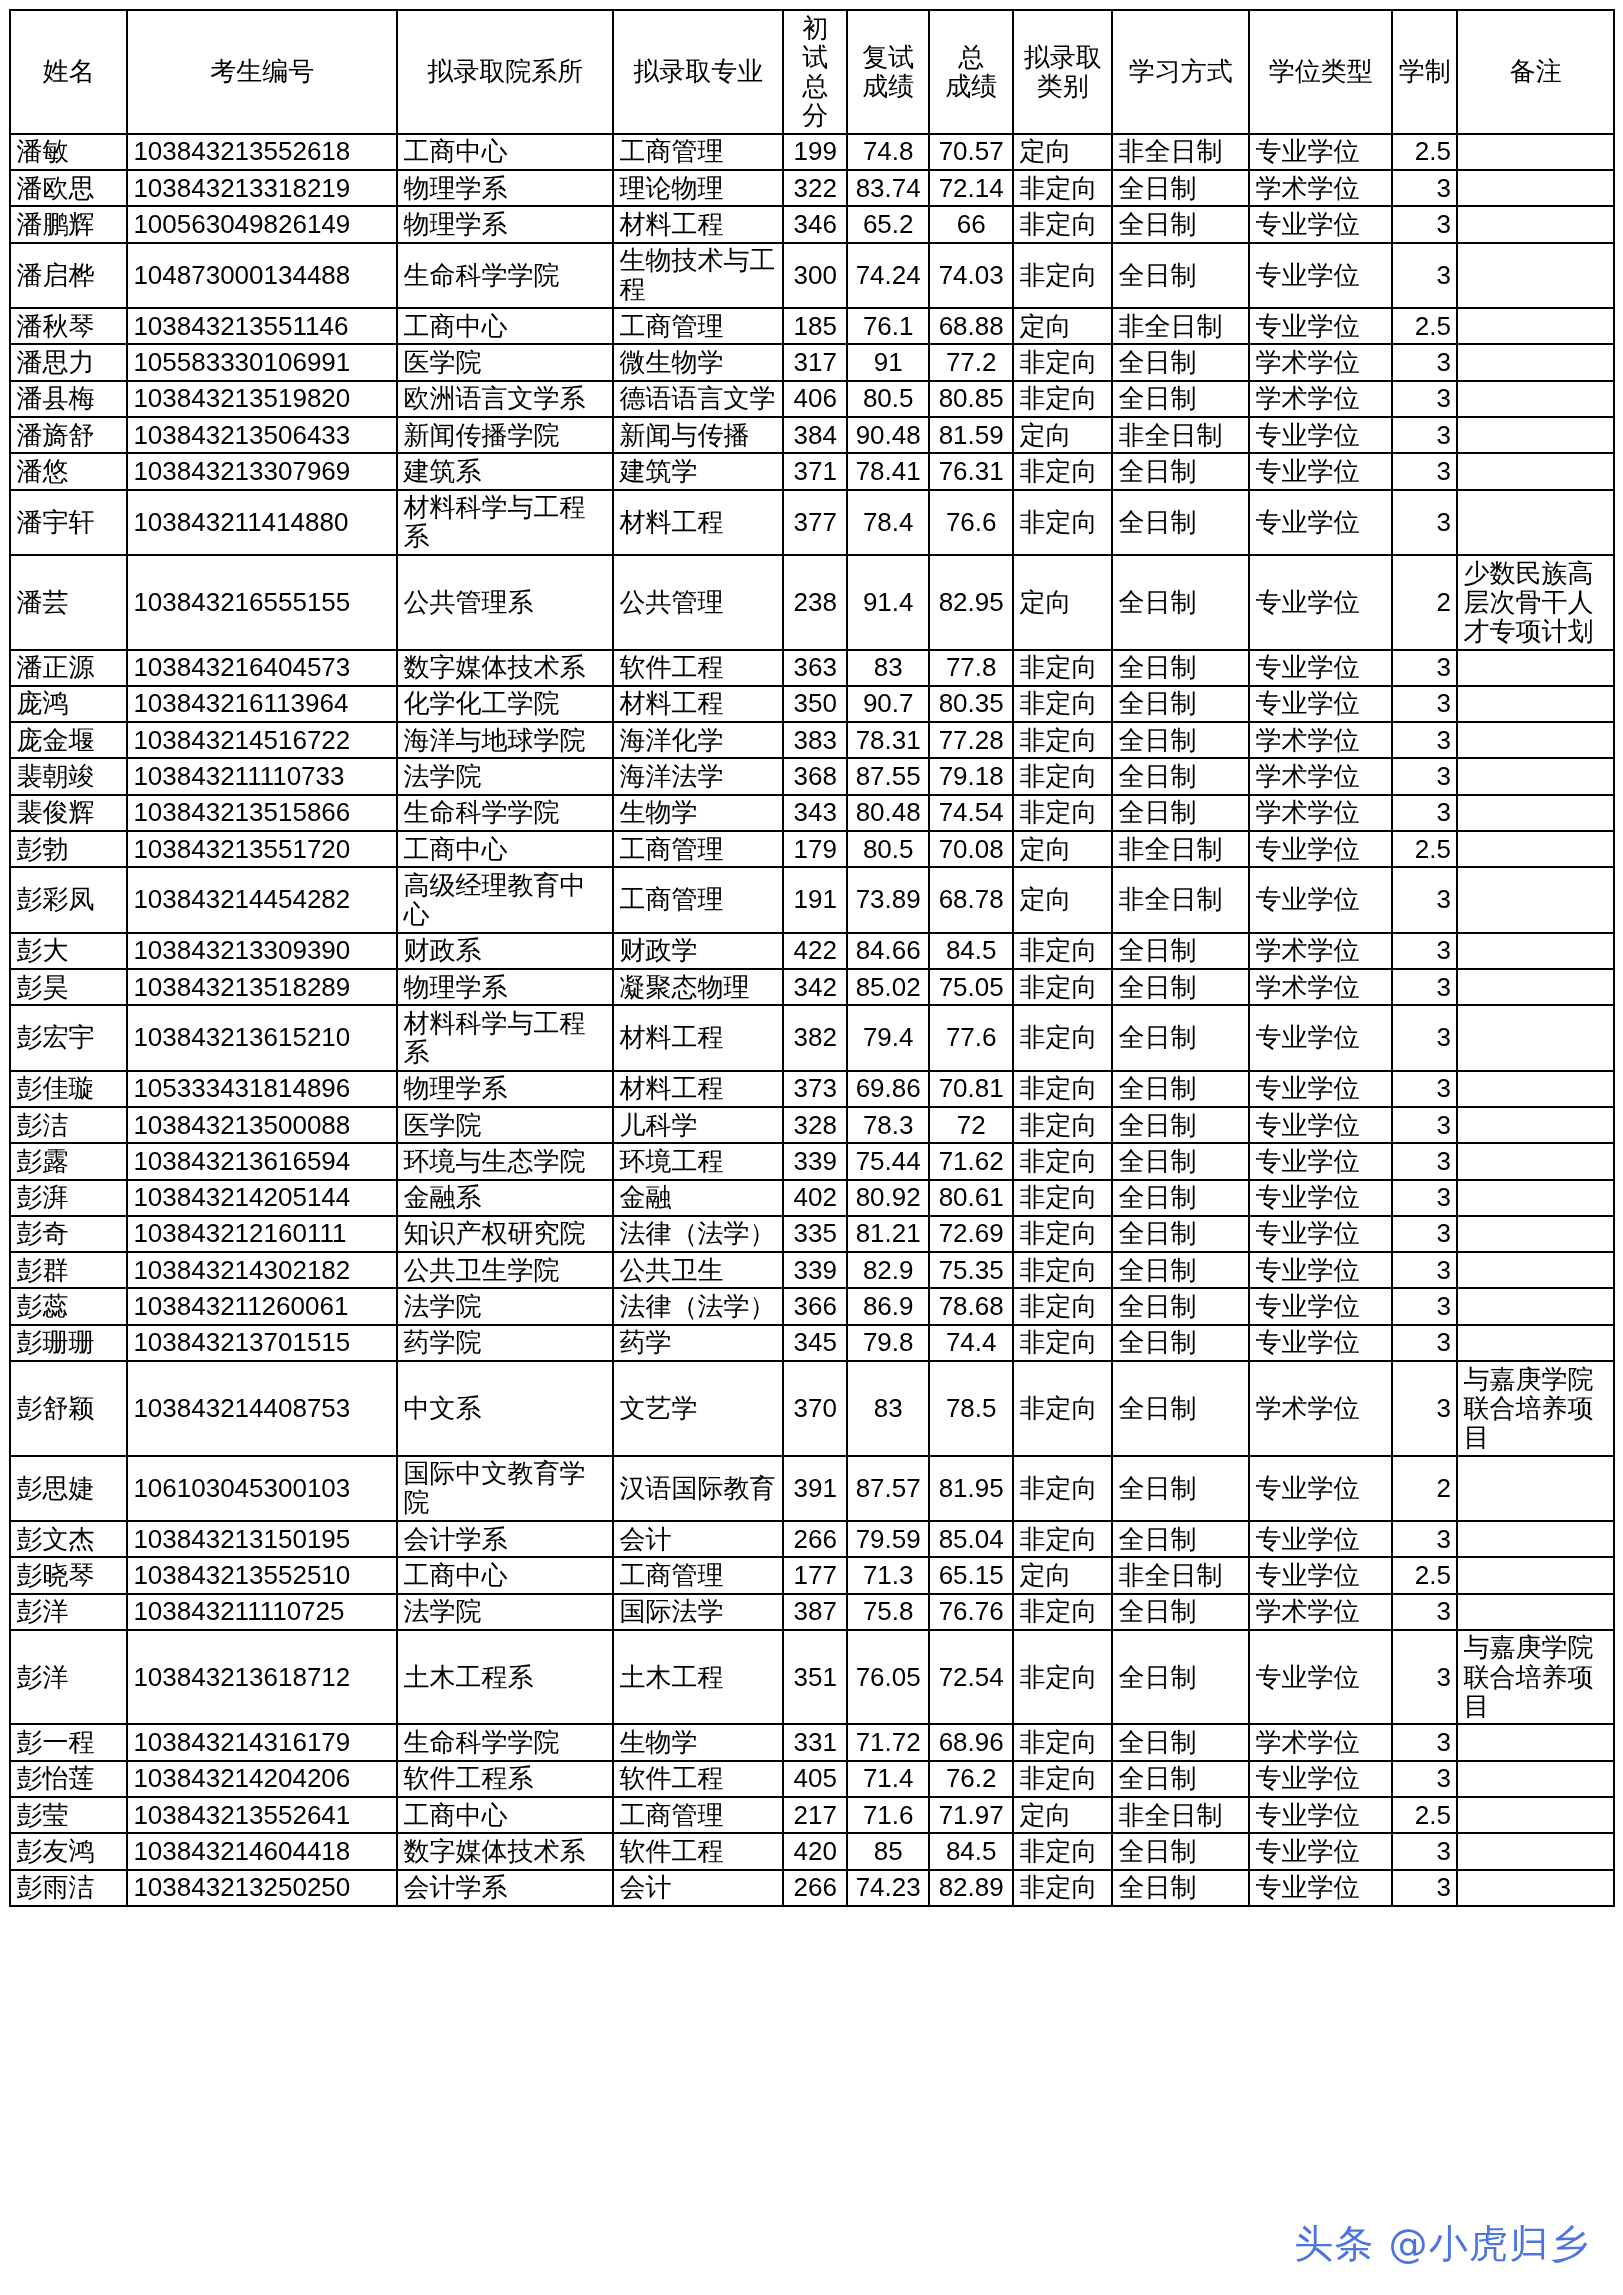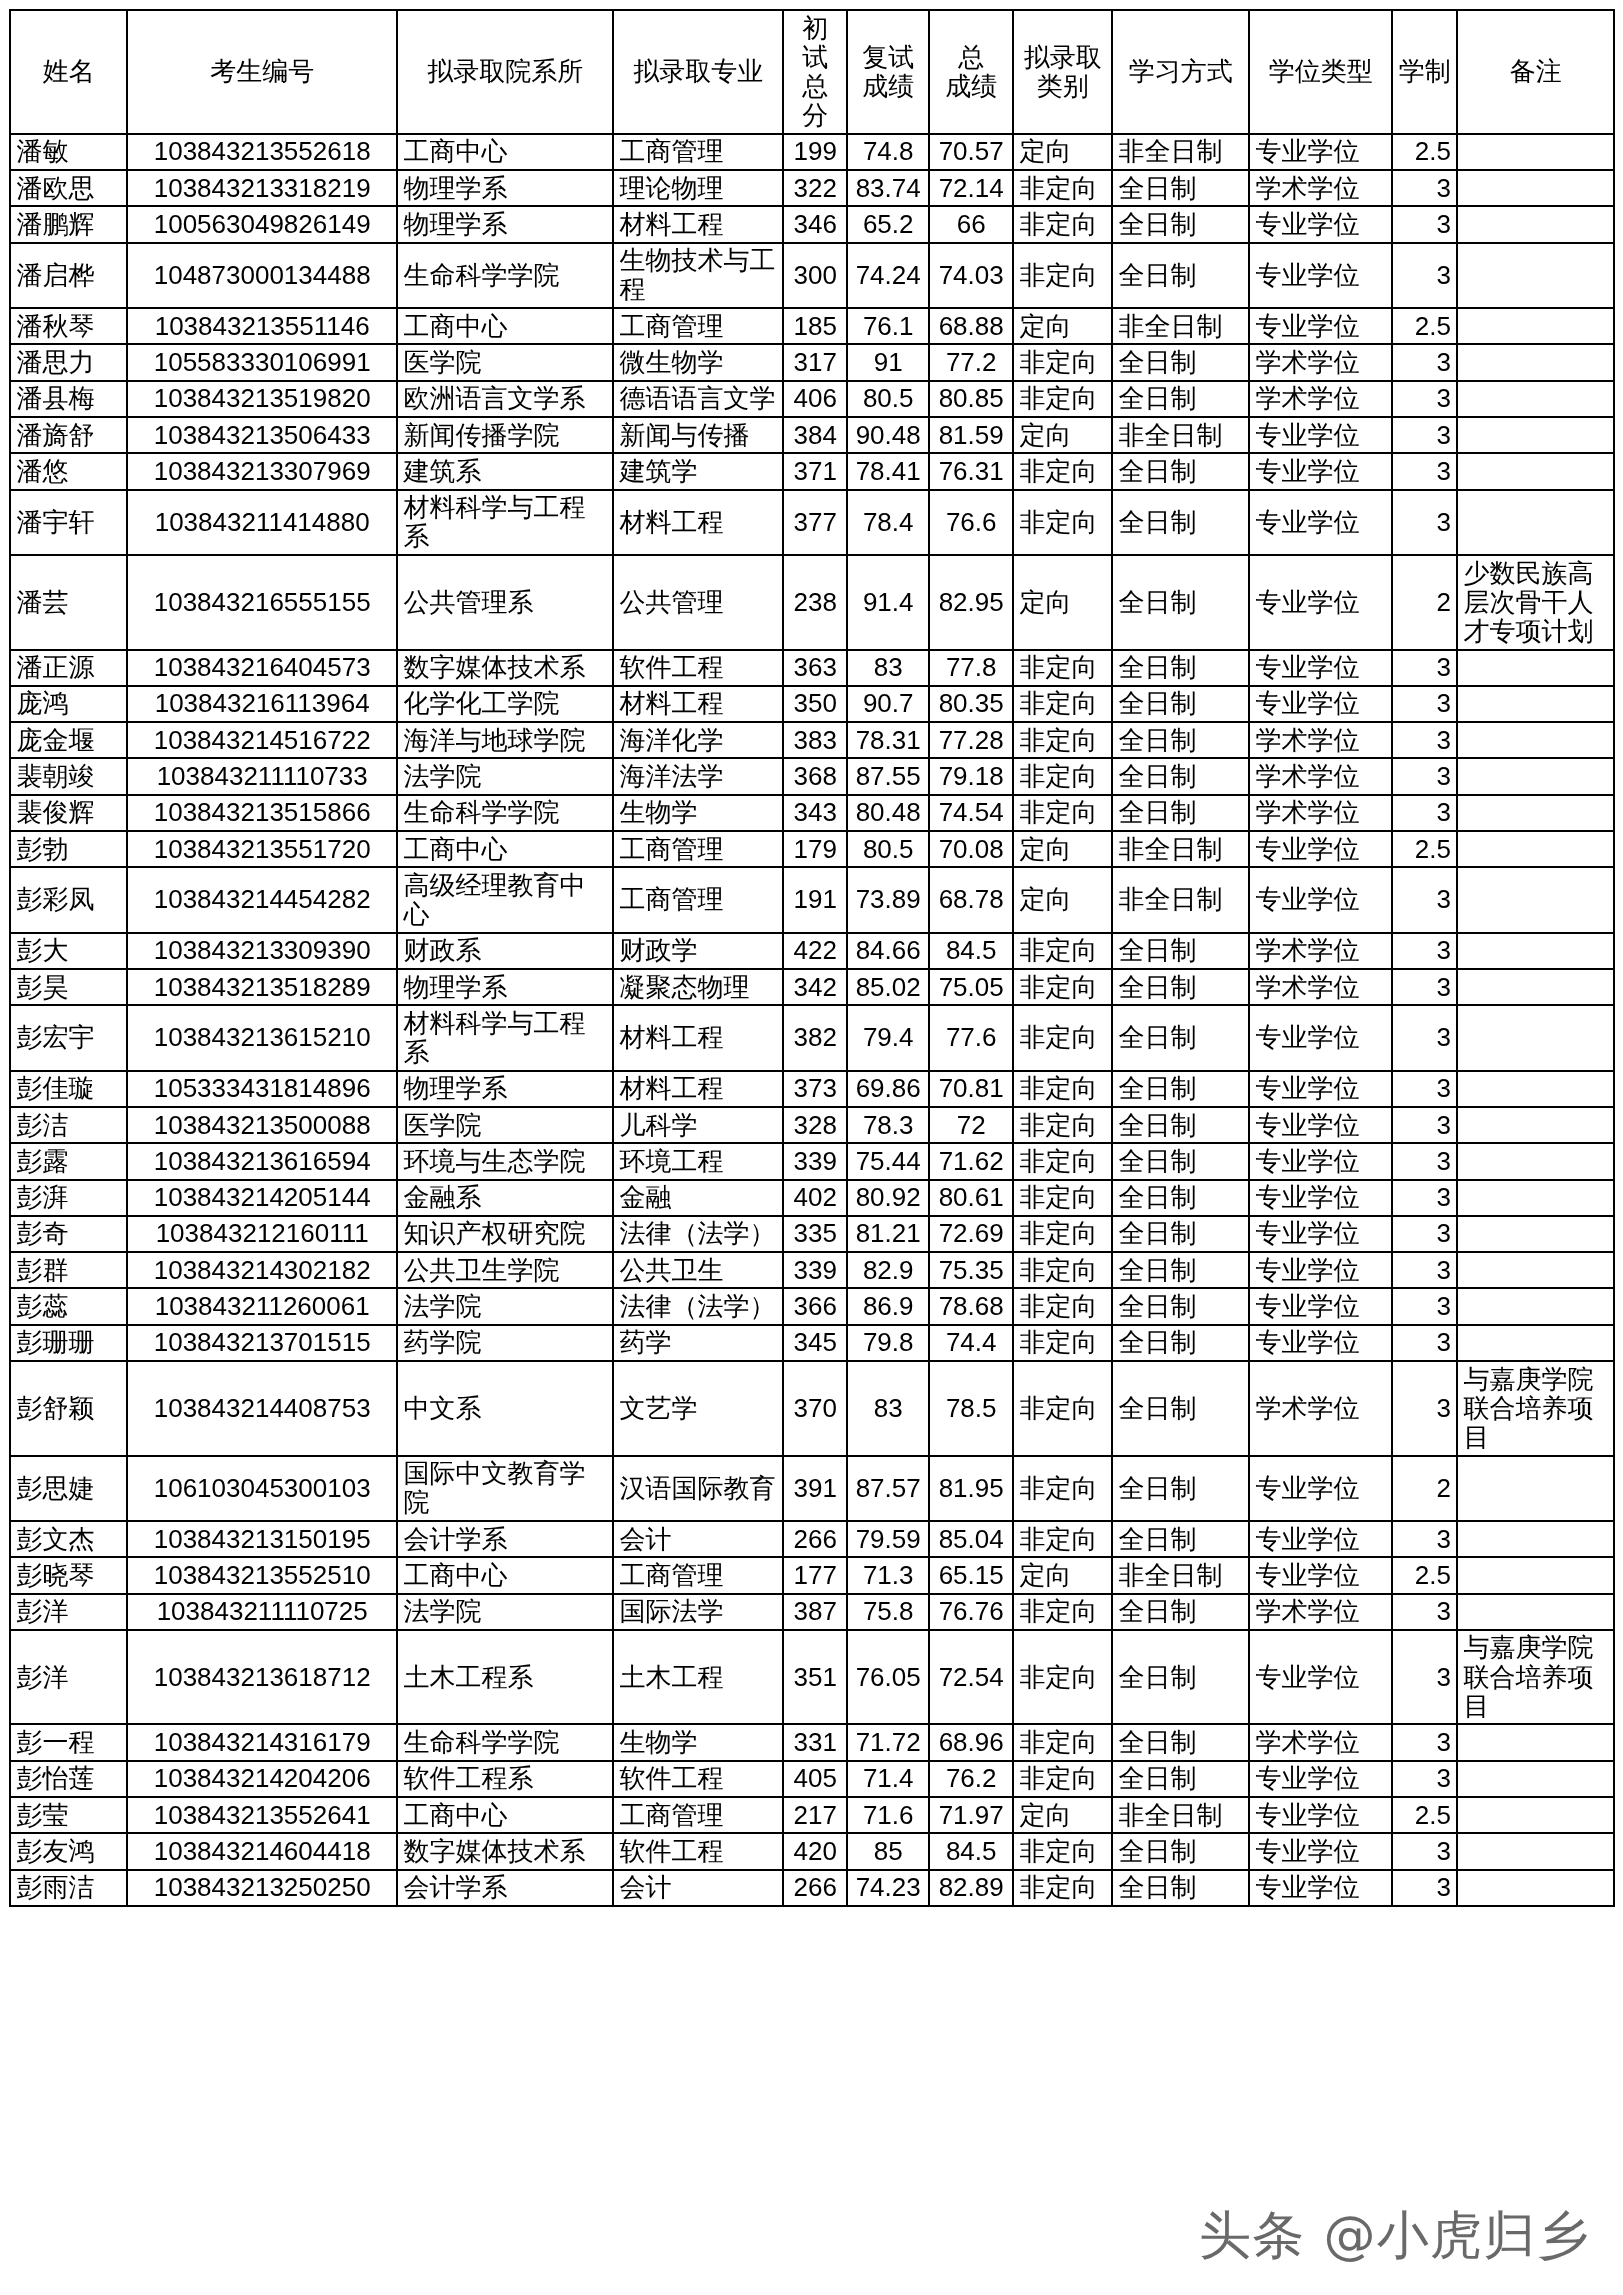--- a/index.html
+++ b/index.html
@@ -50,38 +50,38 @@
   col.c-pre     { width: 64px;  }
   col.c-re      { width: 82px; }
   col.c-total   { width: 84px; }
   col.c-cat     { width: 99px; }
   col.c-mode    { width: 137px; }
   col.c-degree  { width: 143px; }
   col.c-years   { width: 65px; }
   col.c-remark  { width: 157px; }
 
   td.name   { text-align: left;  white-space: nowrap; }
-  td.id     { text-align: center; white-space: nowrap; border-radius: 9px; }
+  td.id     { text-align: left; white-space: nowrap; border-radius: 9px; }
   td.college{ text-align: left; }
   td.major  { text-align: left; }
   td.num    { text-align: center; }
   td.cat    { text-align: left; white-space: nowrap; }
   td.mode   { text-align: left; white-space: nowrap; }
   td.degree { text-align: left; white-space: nowrap; }
   td.years  { text-align: right; }
   td.remark { text-align: left; }
 
   .hdr-stack { display: block; text-align: center; }
 
   #watermark {
     position: absolute;
     right: 33px;
     bottom: 23.6px;
-    font-size: 52px;
-    color: #404040;
+    font-size: 39px;
+    color: #1d4ed8;
     opacity: 0.78;
     font-family: "DejaVu Sans", sans-serif;
     letter-spacing: 1.3px;
     white-space: nowrap;
     pointer-events: none;
   }
 </style>
 </head>
 <body>
 

